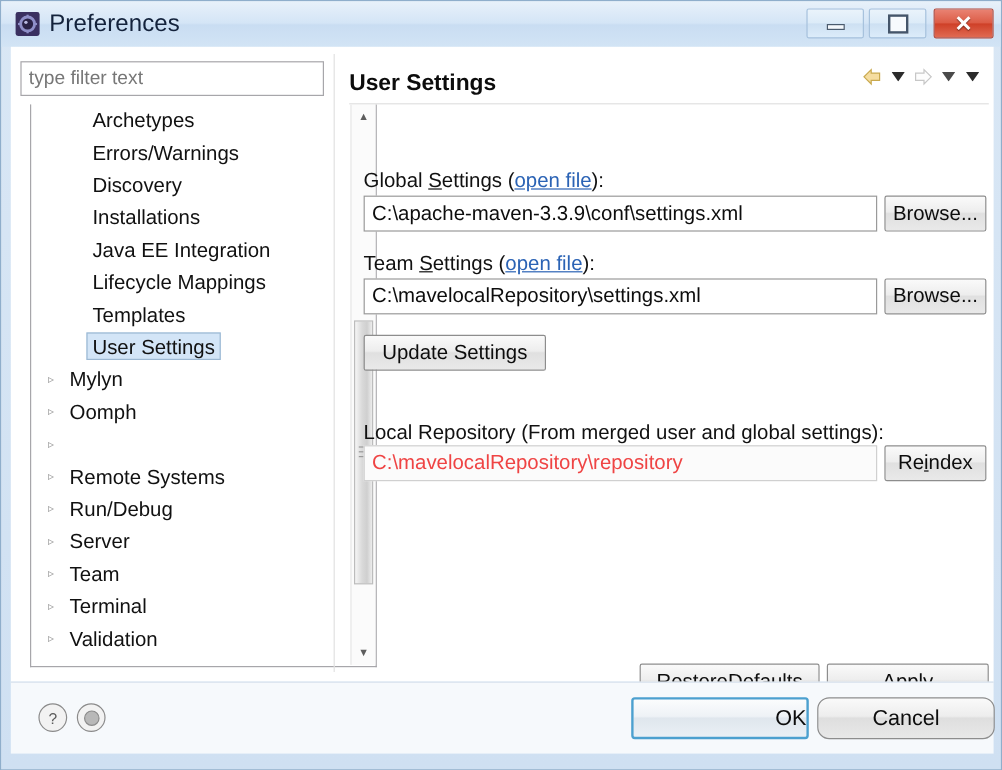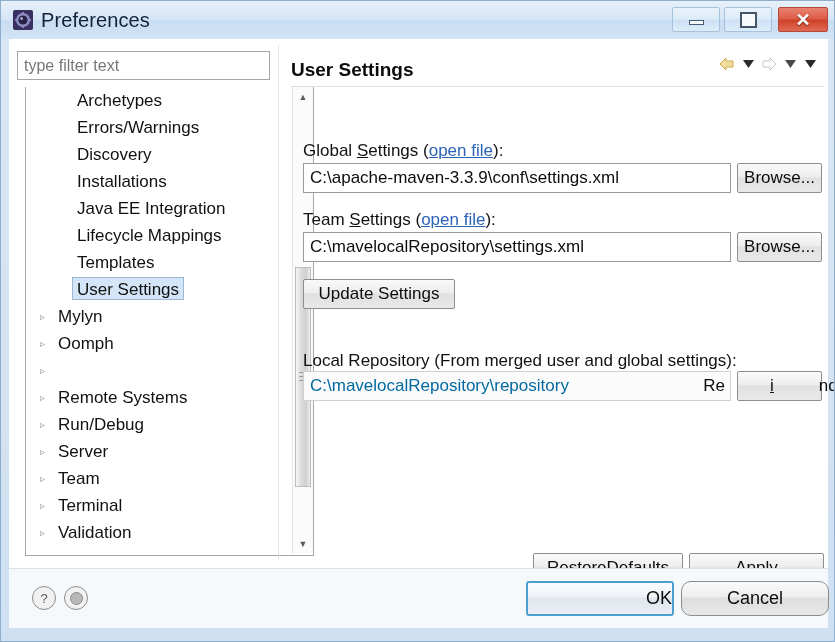--- a/index.html
+++ b/index.html
@@ -281,21 +281,21 @@
     background: #ffffff;
     font-family: "Liberation Sans", sans-serif;
     font-size: 17px;
     color: #0d0d0d;
     padding: 0 6px;
     outline: none;
   }
   .txtfield.readonly {
     border: 1px solid #d0d0d0;
     background: #fbfbfb;
-    color: #0369a1;
+    color: #ef4444;
   }
 
   .btn {
     position: absolute;
     box-sizing: border-box;
     height: 30px;
     border: 1px solid #8d8d8d;
     border-radius: 2px;
     background: linear-gradient(to bottom, #fafafa 0%, #ededed 45%, #e0e0e0 50%, #e9e9e9 100%);
     font-family: "Liberation Sans", sans-serif;
@@ -311,21 +311,21 @@
 
   #lbl-global   { left: 16px;  top: 102px; }
   #fld-global   { left: 16px;  top: 124px; width: 428px; }
   #btn-browse1  { left: 450px; top: 124px; width: 85px; }
   #lbl-user     { left: 16px;  top: 171px; }
   #fld-user     { left: 16px;  top: 193px; width: 428px; }
   #btn-browse2  { left: 450px; top: 193px; width: 85px; }
   #btn-update   { left: 16px;  top: 240px; width: 152px; }
   #lbl-local    { left: 16px;  top: 312px; }
   #fld-local    { left: 16px;  top: 332px; width: 428px; }
-  #btn-reindex  { left: 450px; top: 332px; width: 85px; gap: 45px; }
+  #btn-reindex  { left: 450px; top: 332px; width: 85px; }
 
   #btn-restore  { left: 246px; top: 514px; width: 150px; }
   #btn-apply    { left: 402px; top: 514px; width: 135px; }
 
   
   #footer {
     position: absolute;
     left: 8px; top: 567px;
     width: 819px;
     height: 60px;

